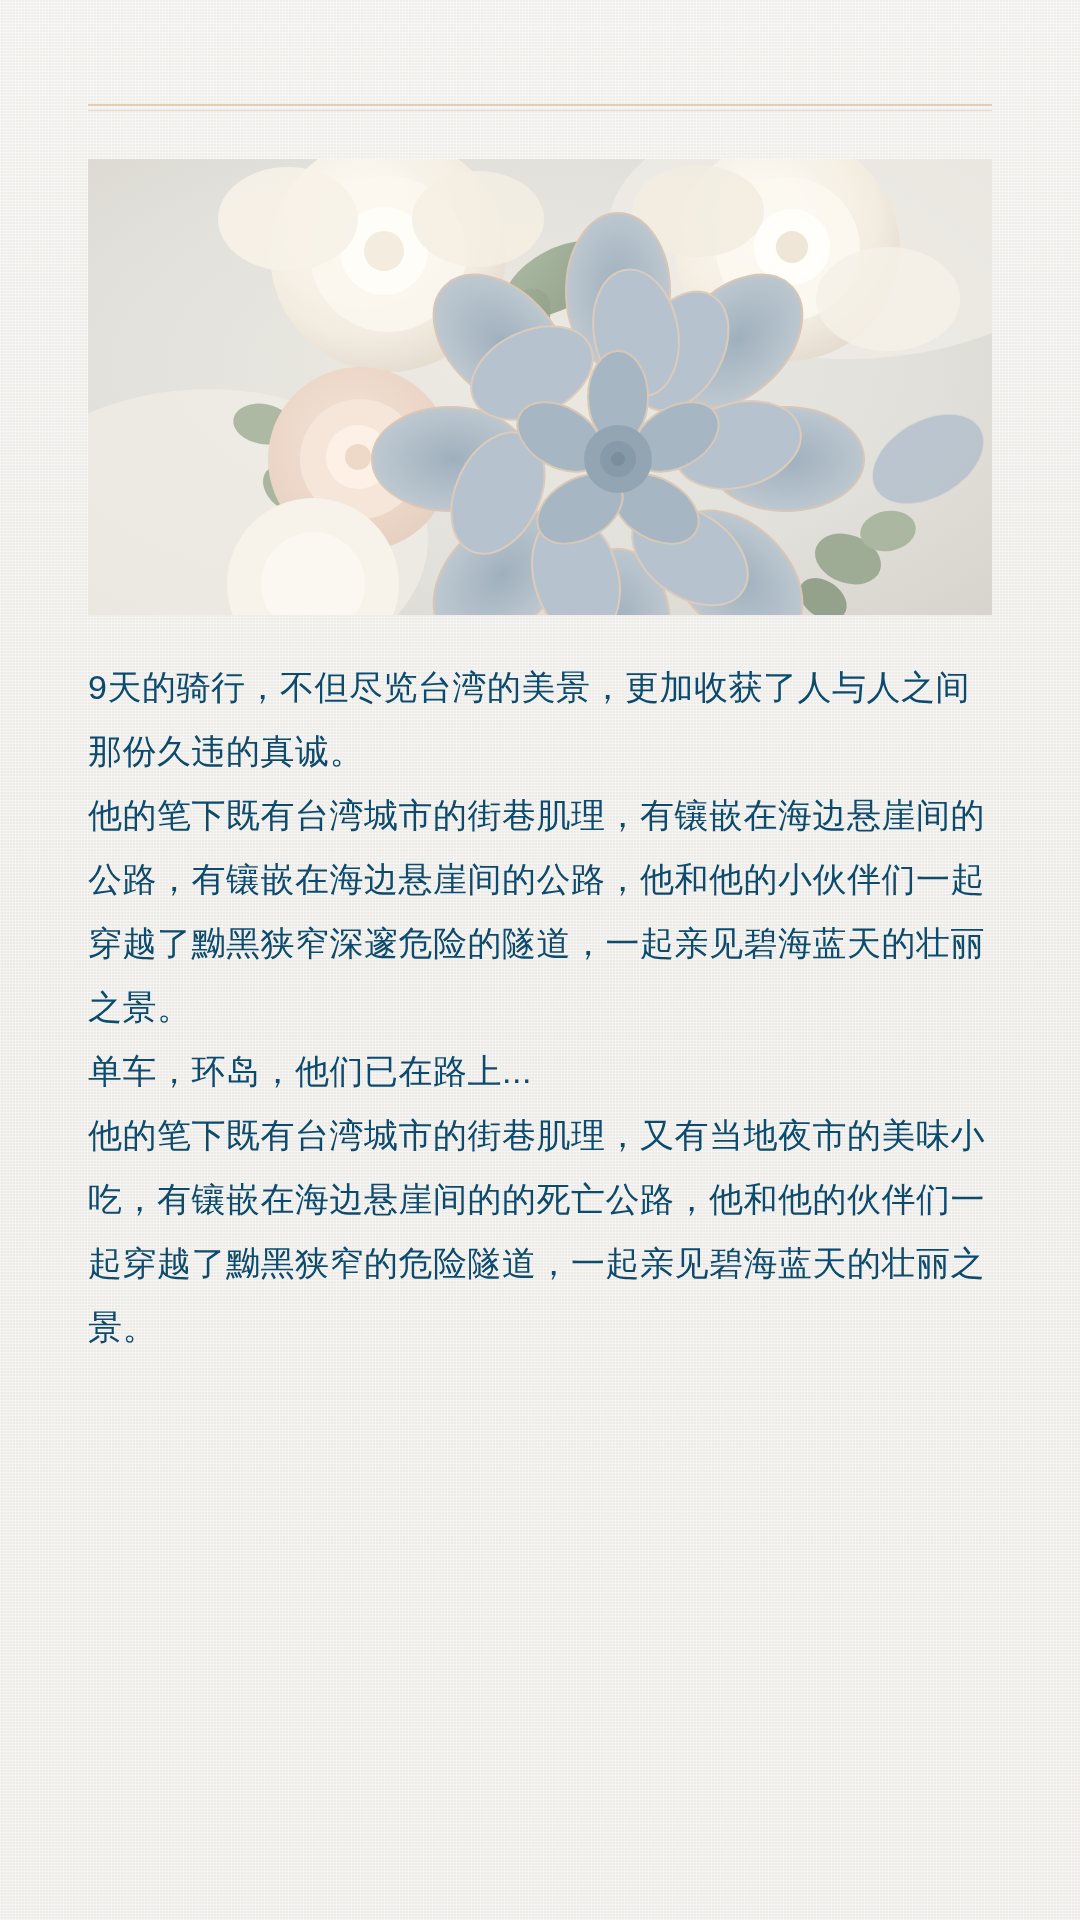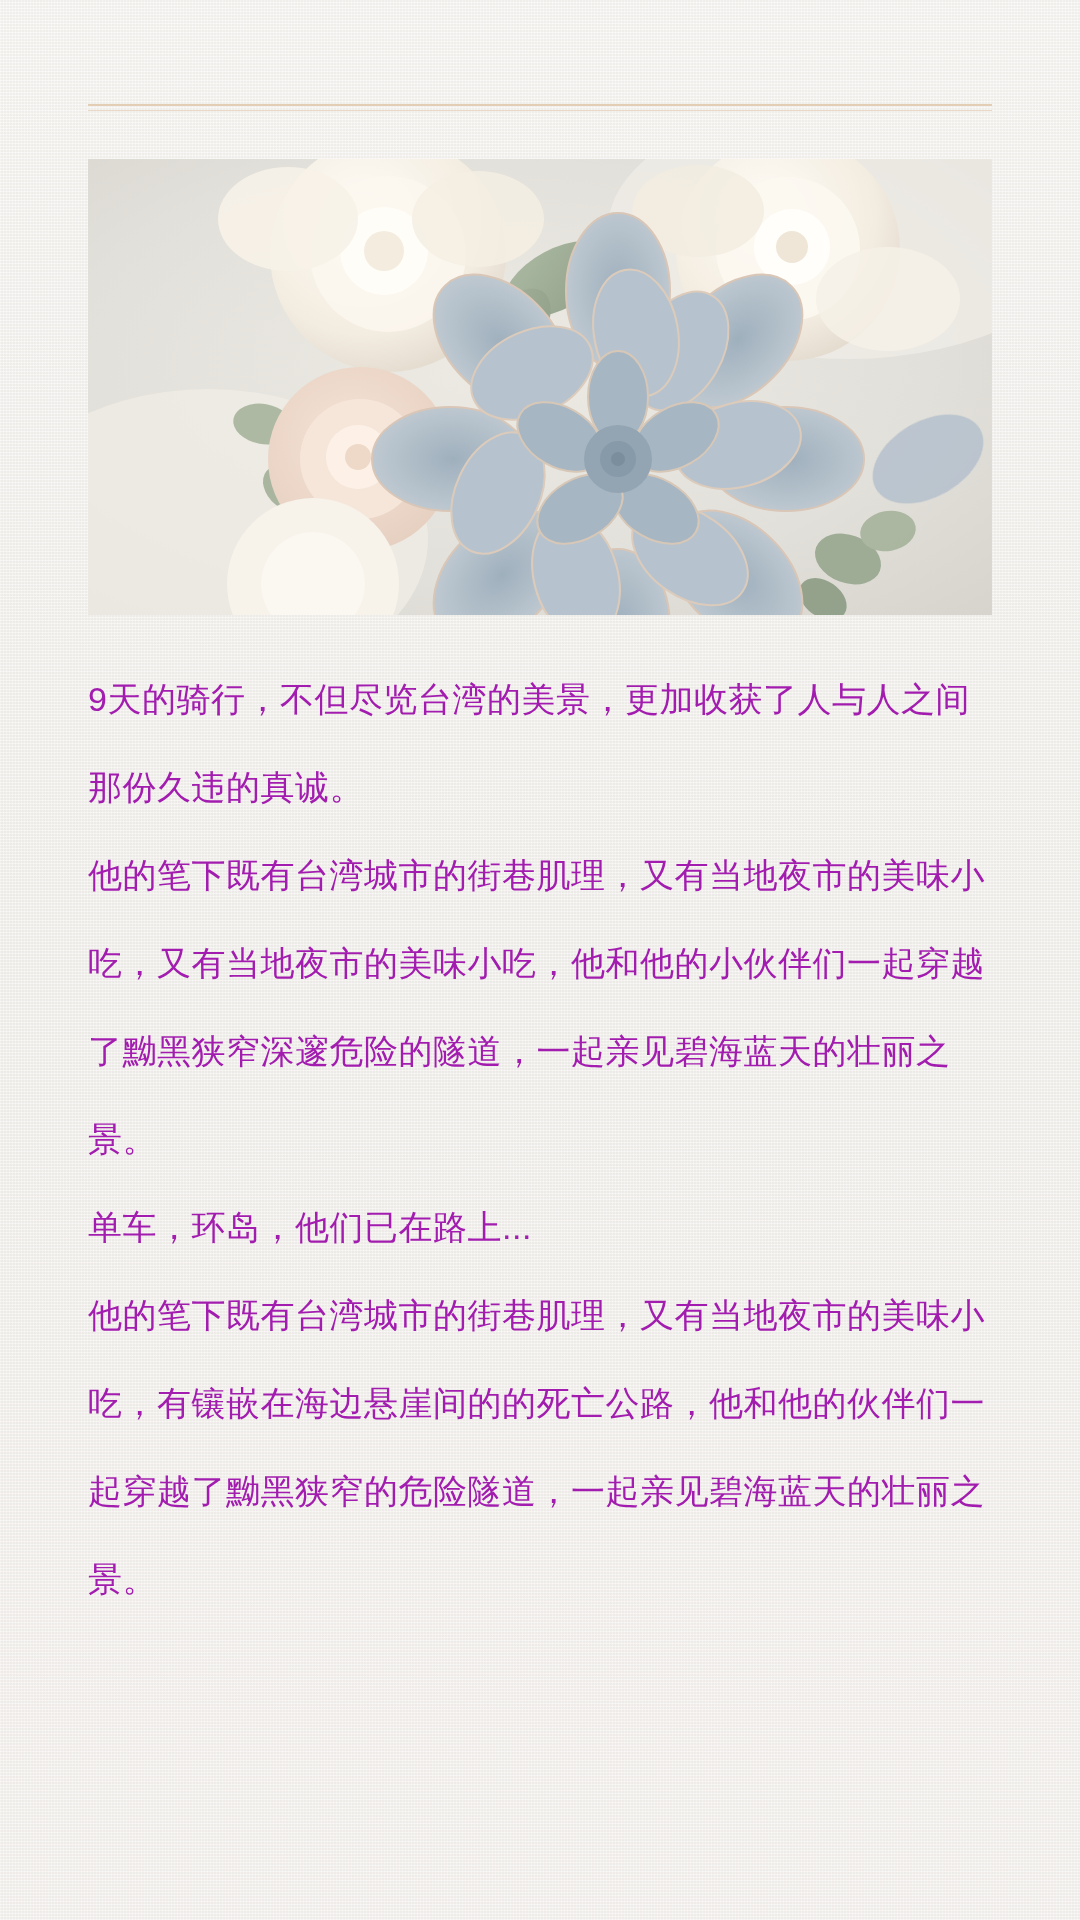--- a/index.html
+++ b/index.html
@@ -49,23 +49,23 @@
     overflow: hidden;
     position: relative;
     background: #cfd4da;
   }
   .hero-art {
     position: absolute;
     inset: 0;
   }
   .body-text {
     margin-top: 40px;
-    color: #a21caf;
+    color: #0c4a6e;
     font-size: 34px;
-    line-height: 88px;
+    line-height: 64px;
     letter-spacing: 0.5px;
     width: 904px;
   }
   .body-text p {
     margin: 0;
   }
 </style>
 </head>
 <body>
 
@@ -177,18 +177,18 @@
         </g>
         <circle cx="0" cy="0" r="34" fill="#93a5b3"></circle>
         <circle cx="0" cy="0" r="18" fill="#879aa9"></circle>
         <circle cx="0" cy="0" r="7" fill="#7b8e9d"></circle>
       </g>
     </svg>
   </div>
 
   <div class="body-text">
     <p>9天的骑行，不但尽览台湾的美景，更加收获了人与人之间那份久违的真诚。</p>
-    <p>他的笔下既有台湾城市的街巷肌理，又有当地夜市的美味小吃，又有当地夜市的美味小吃，他和他的小伙伴们一起穿越了黝黑狭窄深邃危险的隧道，一起亲见碧海蓝天的壮丽之景。</p>
+    <p>他的笔下既有台湾城市的街巷肌理，有镶嵌在海边悬崖间的公路，有镶嵌在海边悬崖间的公路，他和他的小伙伴们一起穿越了黝黑狭窄深邃危险的隧道，一起亲见碧海蓝天的壮丽之景。</p>
     <p>单车，环岛，他们已在路上...</p>
     <p>他的笔下既有台湾城市的街巷肌理，又有当地夜市的美味小吃，有镶嵌在海边悬崖间的的死亡公路，他和他的伙伴们一起穿越了黝黑狭窄的危险隧道，一起亲见碧海蓝天的壮丽之景。</p>
   </div>
 
 </div>
 
 </body></html>

